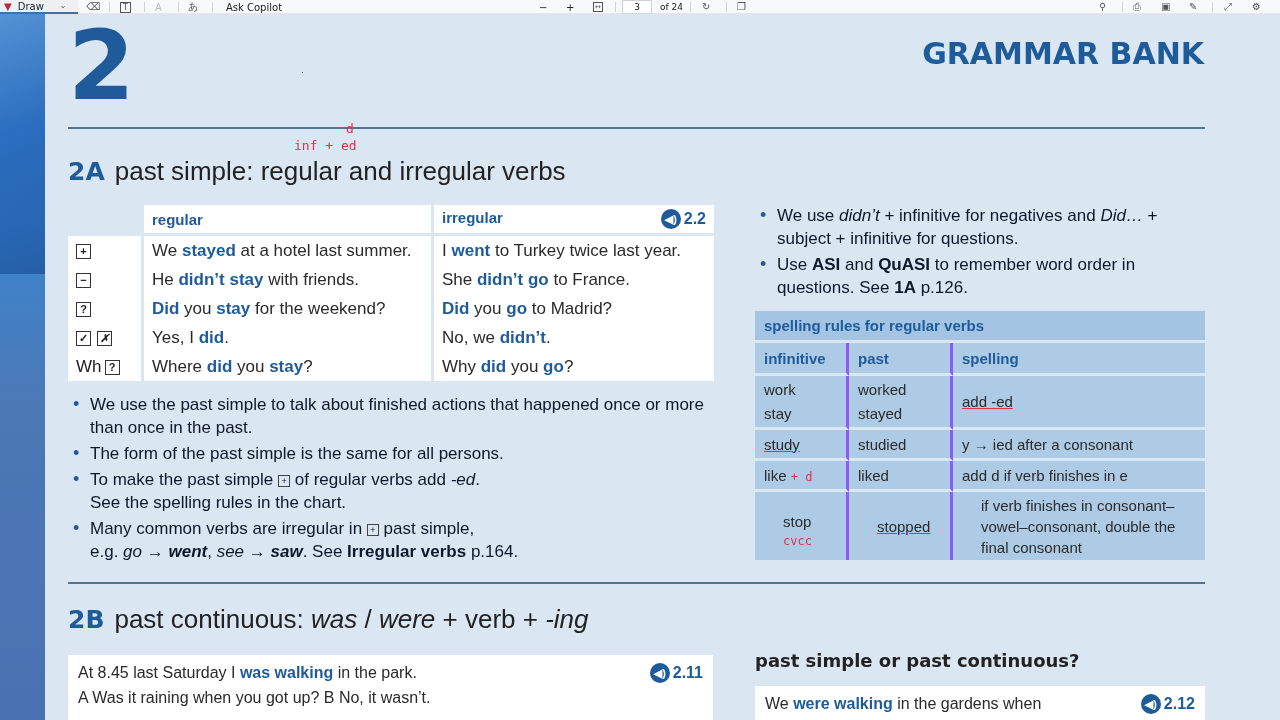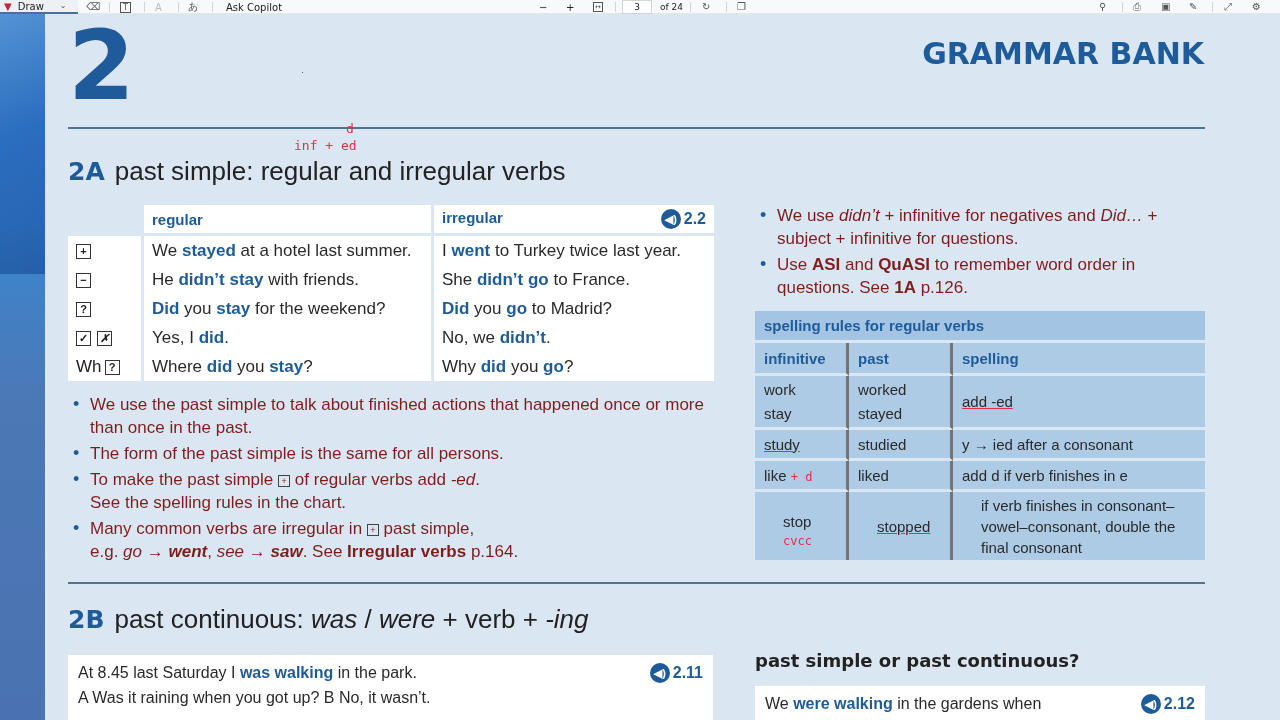--- a/index.html
+++ b/index.html
@@ -24,26 +24,26 @@
   table.verbs td { font-size: 17px; color: #2a2a2a; height: 29px; padding: 0 8px; white-space: nowrap; background: #fff; font-family: "Liberation Sans", sans-serif; }
   table.verbs .hdr td { height: 31px; background: #fff; color: #1e5b9a; font-weight: bold; font-size: 15px; border-bottom: 3px solid #dbe6f3; }
   table.verbs .hdr td.empty { background: transparent; border-bottom: 3px solid transparent; }
   table.verbs td.sym { width: 73px; padding-left: 8px; color: #222; }
   table.verbs td.reg { width: 290px; border-left: 3px solid #dbe6f3; }
   table.verbs td.irr { width: 283px; border-left: 3px solid #dbe6f3; }
   .b { color: #1e5b9a; font-weight: bold; }
   .box { display: inline-block; width: 15px; height: 15px; border: 1px solid #333; font-size: 11px; line-height: 13px; text-align: center; font-weight: bold; vertical-align: middle; margin-right: 6px; }
   .audio { display: inline-flex; align-items: center; float: right; color: #1e5b9a; font-weight: bold; font-size: 16px; }
   .audio .spk { display: inline-block; width: 20px; height: 20px; border-radius: 50%; background: #1e5b9a; color: #fff; font-size: 11px; line-height: 20px; text-align: center; margin-right: 3px; }
-  ul.notes { position: absolute; list-style: none; font-family: "Liberation Sans", sans-serif; color: #7f1d1d; }
+  ul.notes { position: absolute; list-style: none; font-family: "Liberation Sans", sans-serif; color: #0f172a; }
   ul.notes li { position: relative; padding-left: 20px; font-size: 17px; line-height: 23px; margin-bottom: 3px; }
   ul.notes li::before { content: "•"; position: absolute; left: 3px; top: 0; color: #1e5b9a; font-size: 18px; }
   .mini { display: inline-block; width: 12px; height: 12px; border: 1px solid #444; font-size: 9px; line-height: 10px; text-align: center; vertical-align: 1px; }
   table.spell { position: absolute; left: 755px; top: 311px; width: 450px; border-collapse: separate; border-spacing: 0; background: #a9c8e4; }
-  table.spell td { font-family: "Liberation Sans", sans-serif; font-size: 15px; color: #2a2a2a; padding: 0 9px; vertical-align: middle; border-right: 3px solid #737373; border-bottom: 3px solid #dbe6f3; background: #aecbe6; }
+  table.spell td { font-family: "Liberation Sans", sans-serif; font-size: 15px; color: #2a2a2a; padding: 0 9px; vertical-align: middle; border-right: 3px solid #8b5cf6; border-bottom: 3px solid #dbe6f3; background: #aecbe6; }
   table.spell td:last-child { border-right: none; }
   table.spell tr.title td { background: #a3c4e3; color: #1e5b9a; font-weight: bold; height: 32px; font-size: 15px; }
   table.spell tr.head td { color: #1e5b9a; font-weight: bold; height: 33px; font-size: 15px; }
   table.spell tr:last-child td { border-bottom: none; padding-left: 28px; }
   .c1 { width: 94px; } .c2 { width: 104px; margin-left: 10px; }
   .u { text-decoration: underline; text-decoration-color: #e0304a; }
   .red { color: #e0304a; font-family: "DejaVu Sans Mono", monospace; font-size: 12px; }
   .example-box { position: absolute; background: #fff; font-family: "Liberation Sans", sans-serif; color: #2a2a2a; font-size: 16px; }
   .sub-title { position: absolute; left: 755px; top: 650px; font-weight: bold; font-size: 18px; color: #222; font-family: "DejaVu Sans", sans-serif; }
   .dot { position: absolute; left: 302px; top: 72px; width: 1px; height: 1px; background: #555; }

